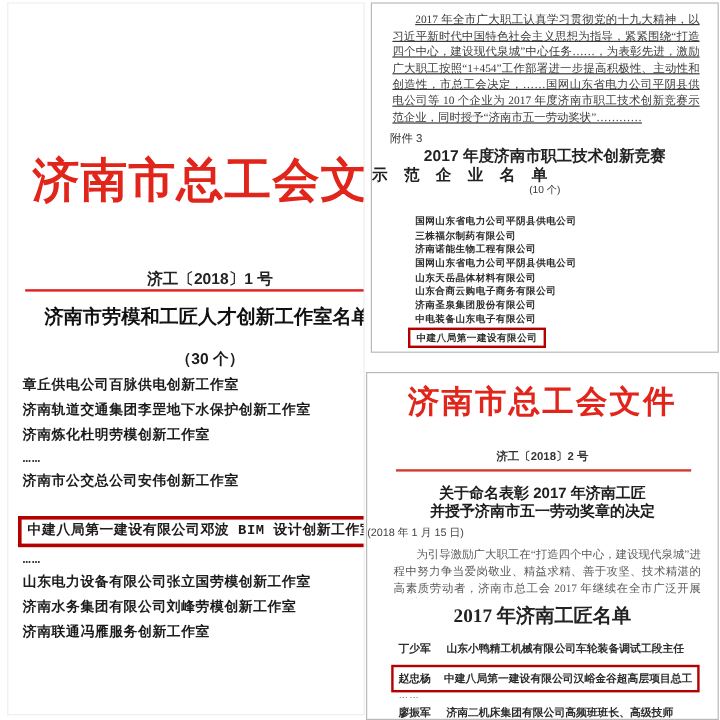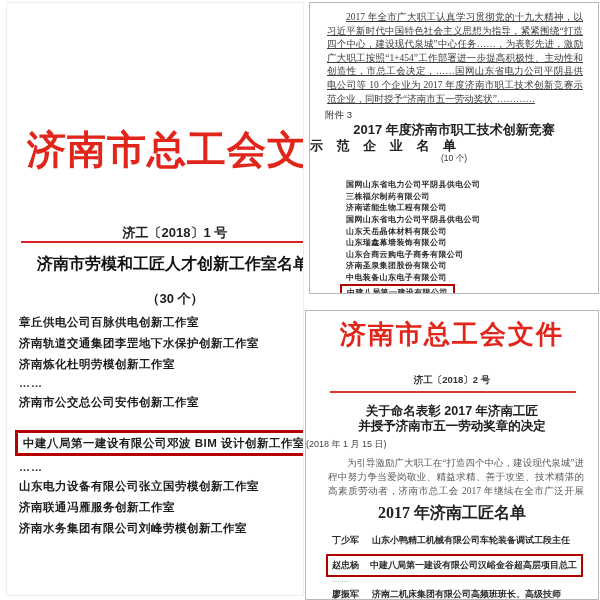--- a/index.html
+++ b/index.html
@@ -17,21 +17,21 @@
     position:absolute;left:20px;top:120px;font-size:39px;font-weight:bold;
     color:#e1251b;white-space:nowrap;letter-spacing:1px;
   }
   #doc-left .doc-no{position:absolute;left:20px;right:-20px;top:221px;text-align:center;
     font-size:13px;font-weight:bold;color:#222;}
   #doc-left .red-line{position:absolute;left:14px;right:-2px;top:238px;height:2px;background:#e02020;}
   #doc-left .heading{position:absolute;left:30px;top:251px;font-size:16px;font-weight:bold;
     white-space:nowrap;color:#111;}
   #doc-left .count{position:absolute;left:20px;right:-20px;top:287px;text-align:center;
     font-size:13px;font-weight:bold;}
-  #doc-left .list{position:absolute;left:12px;top:309px;right:2px;display:flex;flex-direction:column;}
+  #doc-left .list{position:absolute;left:12px;top:309px;right:2px;display:flex;flex-direction:column;font-family:Liberation Mono, monospace;}
   .l-row{font-size:11.5px;font-weight:bold;white-space:nowrap;color:#1c1c1c;
     letter-spacing:.5px;padding:4px 0 5px 0;line-height:12px;}
   .l-row.dots{color:#333;padding:2px 0 3px 0;font-size:11px;letter-spacing:1px;}
   .l-row.boxed{border:3px solid #b50000;padding:4px 5px;margin:17px 0 3px -4px;
     align-self:flex-start;background:#fff;}
 
   
   #doc-tr{left:309px;top:2px;width:288px;height:290px;border:1px solid #b9b9b9;}
   #doc-tr .para{position:absolute;left:17px;right:15px;top:8px;font-size:9.5px;line-height:13.6px;
     color:#3b3b3b;text-indent:2em;text-align:justify;text-decoration:underline;}
@@ -82,38 +82,37 @@
   <div class="count">（30 个）</div>
   <div class="list">
     <div class="l-row">章丘供电公司百脉供电创新工作室</div>
     <div class="l-row">济南轨道交通集团李罡地下水保护创新工作室</div>
     <div class="l-row">济南炼化杜明劳模创新工作室</div>
     <div class="l-row dots">……</div>
     <div class="l-row">济南市公交总公司安伟创新工作室</div>
     <div class="l-row boxed">中建八局第一建设有限公司邓波 BIM 设计创新工作室</div>
     <div class="l-row dots">……</div>
     <div class="l-row">山东电力设备有限公司张立国劳模创新工作室</div>
+    <div class="l-row">济南水务集团有限公司刘峰劳模创新工作室</div>
     <div class="l-row">济南联通冯雁服务创新工作室</div>
-    <div class="l-row">济南水务集团有限公司刘峰劳模创新工作室</div>
   </div>
 </div>
 
 <div class="doc" id="doc-tr">
   <div class="para serif">2017 年全市广大职工认真学习贯彻党的十九大精神，以习近平新时代中国特色社会主义思想为指导，紧紧围绕“打造四个中心，建设现代泉城”中心任务……，为表彰先进，激励广大职工按照“1+454”工作部署进一步提高积极性、主动性和创造性，市总工会决定，……国网山东省电力公司平阴县供电公司等 10 个企业为 2017 年度济南市职工技术创新竞赛示范企业，同时授予“济南市五一劳动奖状”…………</div>
   <div class="attach">附件 3</div>
   <div class="t1">2017 年度济南市职工技术创新竞赛</div>
   <div class="t2">示 范 企 业 名 单</div>
   <div class="count">(10 个)</div>
   <div class="list">
     <div class="c-row">国网山东省电力公司平阴县供电公司</div>
     <div class="c-row">三株福尔制药有限公司</div>
     <div class="c-row">济南诺能生物工程有限公司</div>
     <div class="c-row">国网山东省电力公司平阴县供电公司</div>
     <div class="c-row">山东天岳晶体材料有限公司</div>
-    <div class="c-row">山东瑞鑫幕墙装饰有限公司</div>
     <div class="c-row">山东合商云购电子商务有限公司</div>
     <div class="c-row">济南圣泉集团股份有限公司</div>
     <div class="c-row">中电装备山东电子有限公司</div>
     <div class="c-row boxed">中建八局第一建设有限公司</div>
   </div>
 </div>
 
 <div class="doc" id="doc-br">
   <div class="big-title serif">济南市总工会文件</div>
   <div class="doc-no">济工〔2018〕2 号</div>

